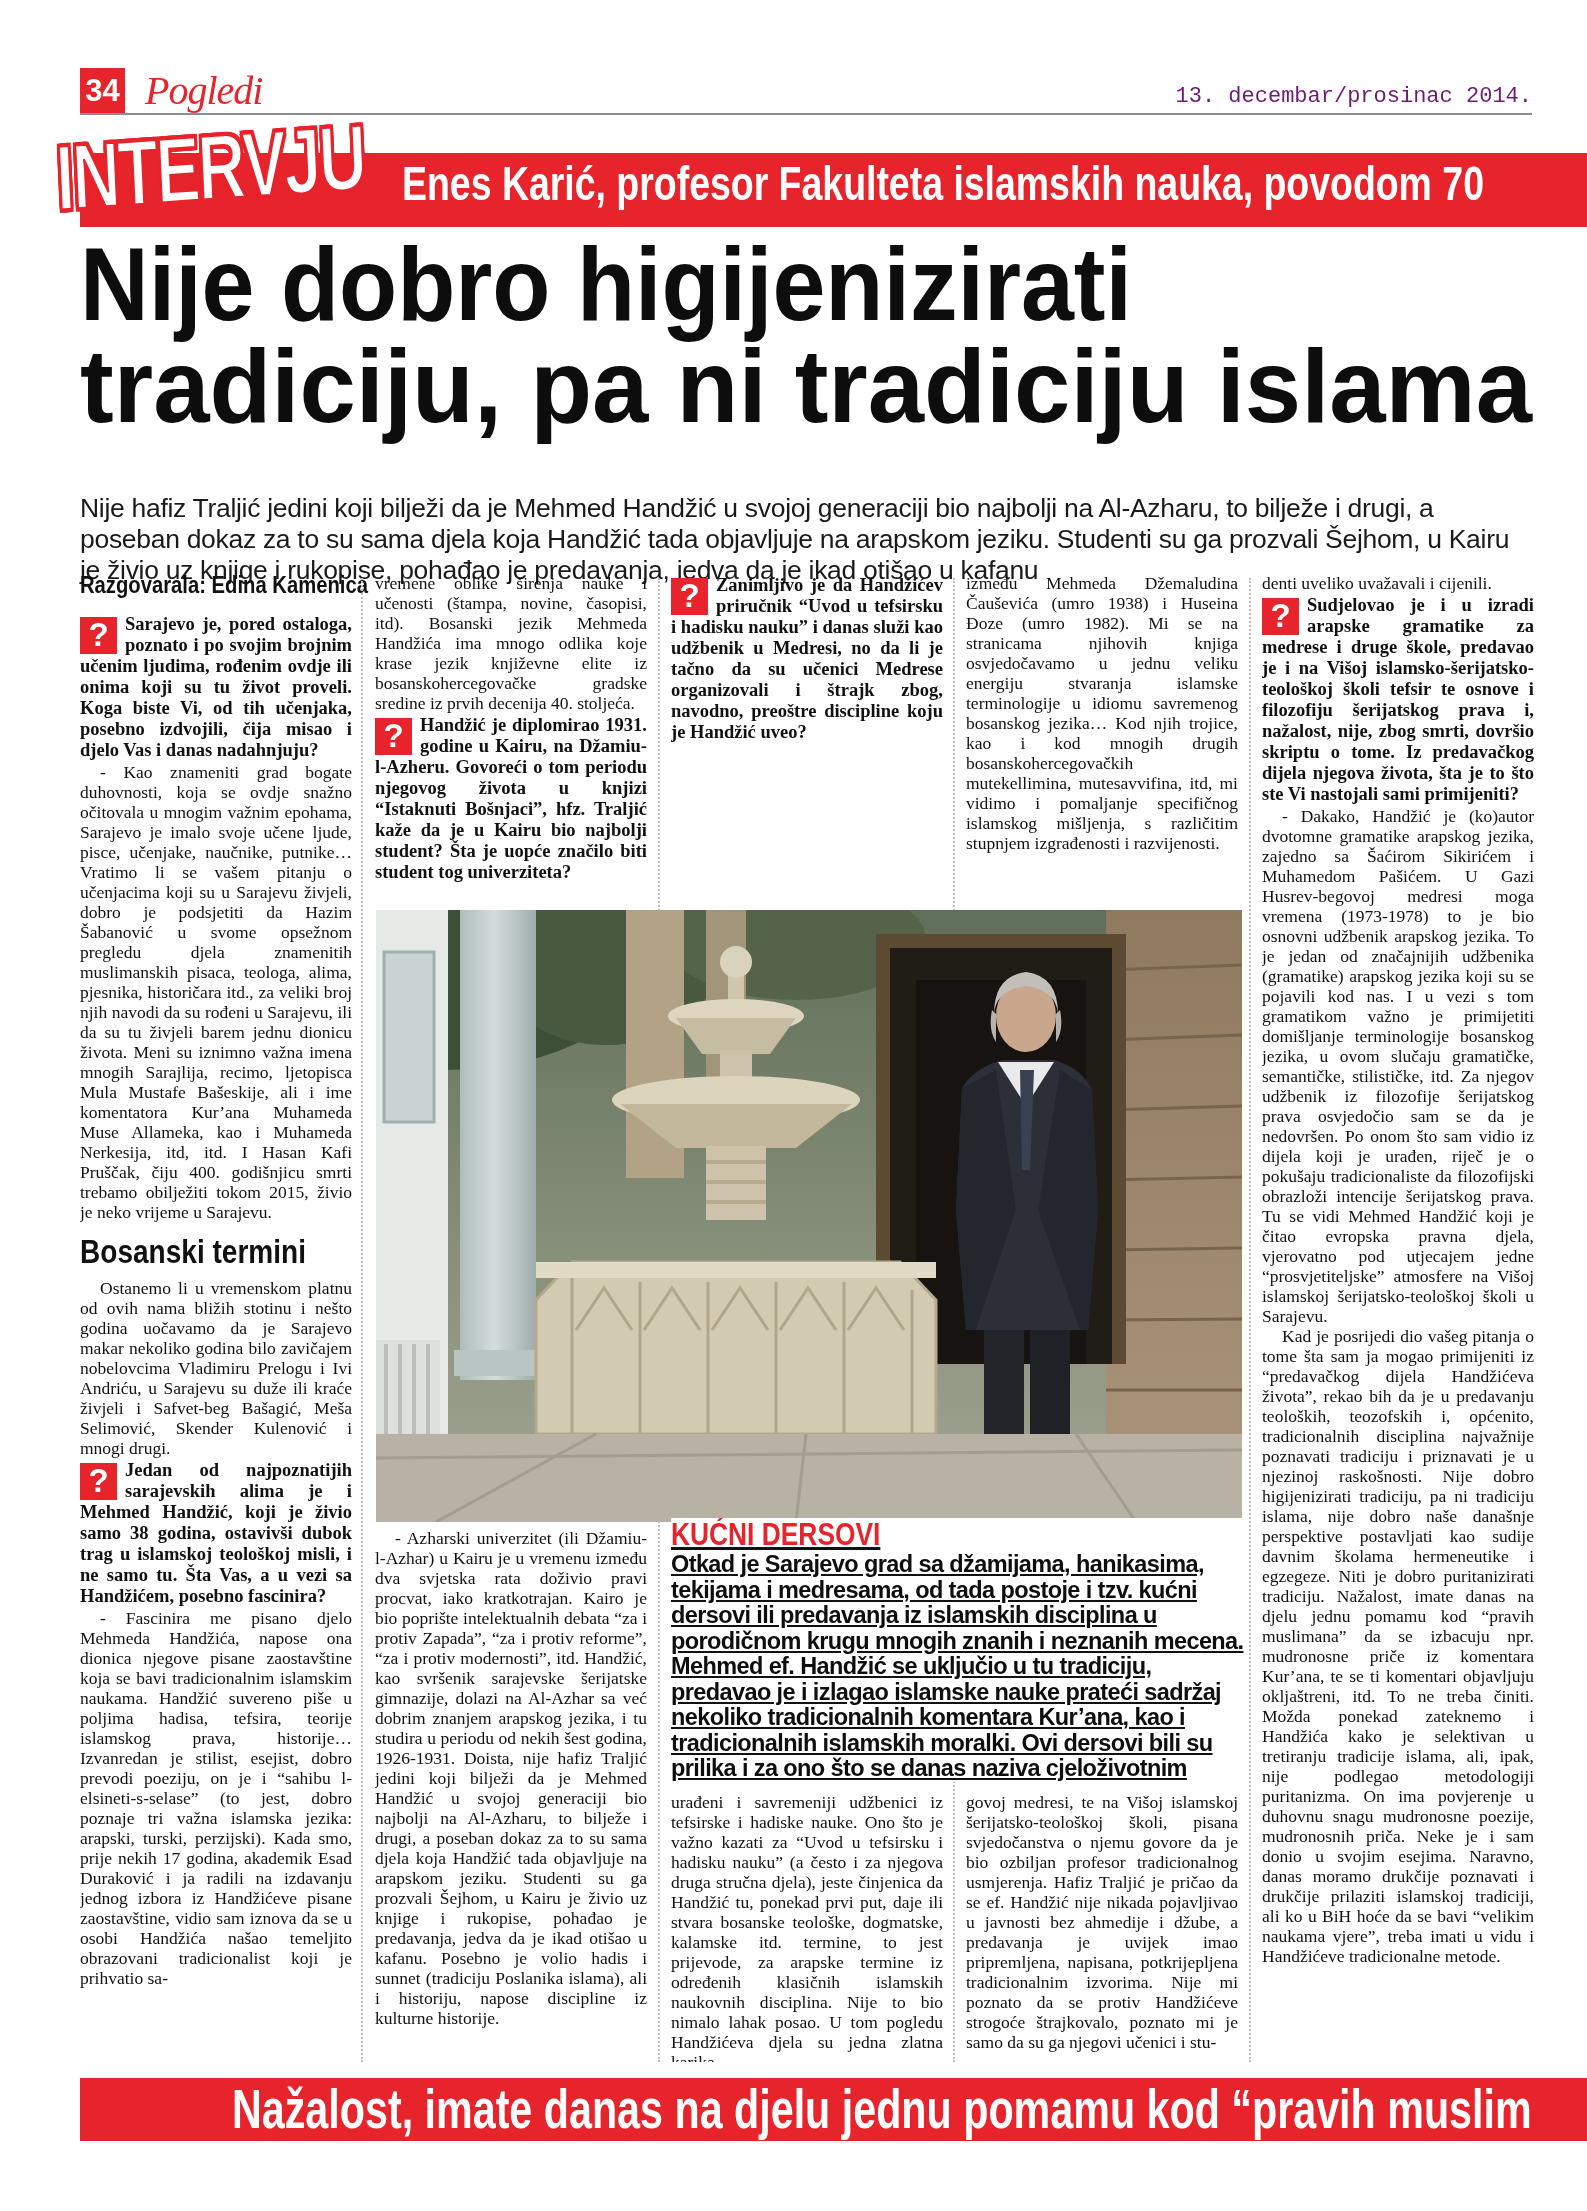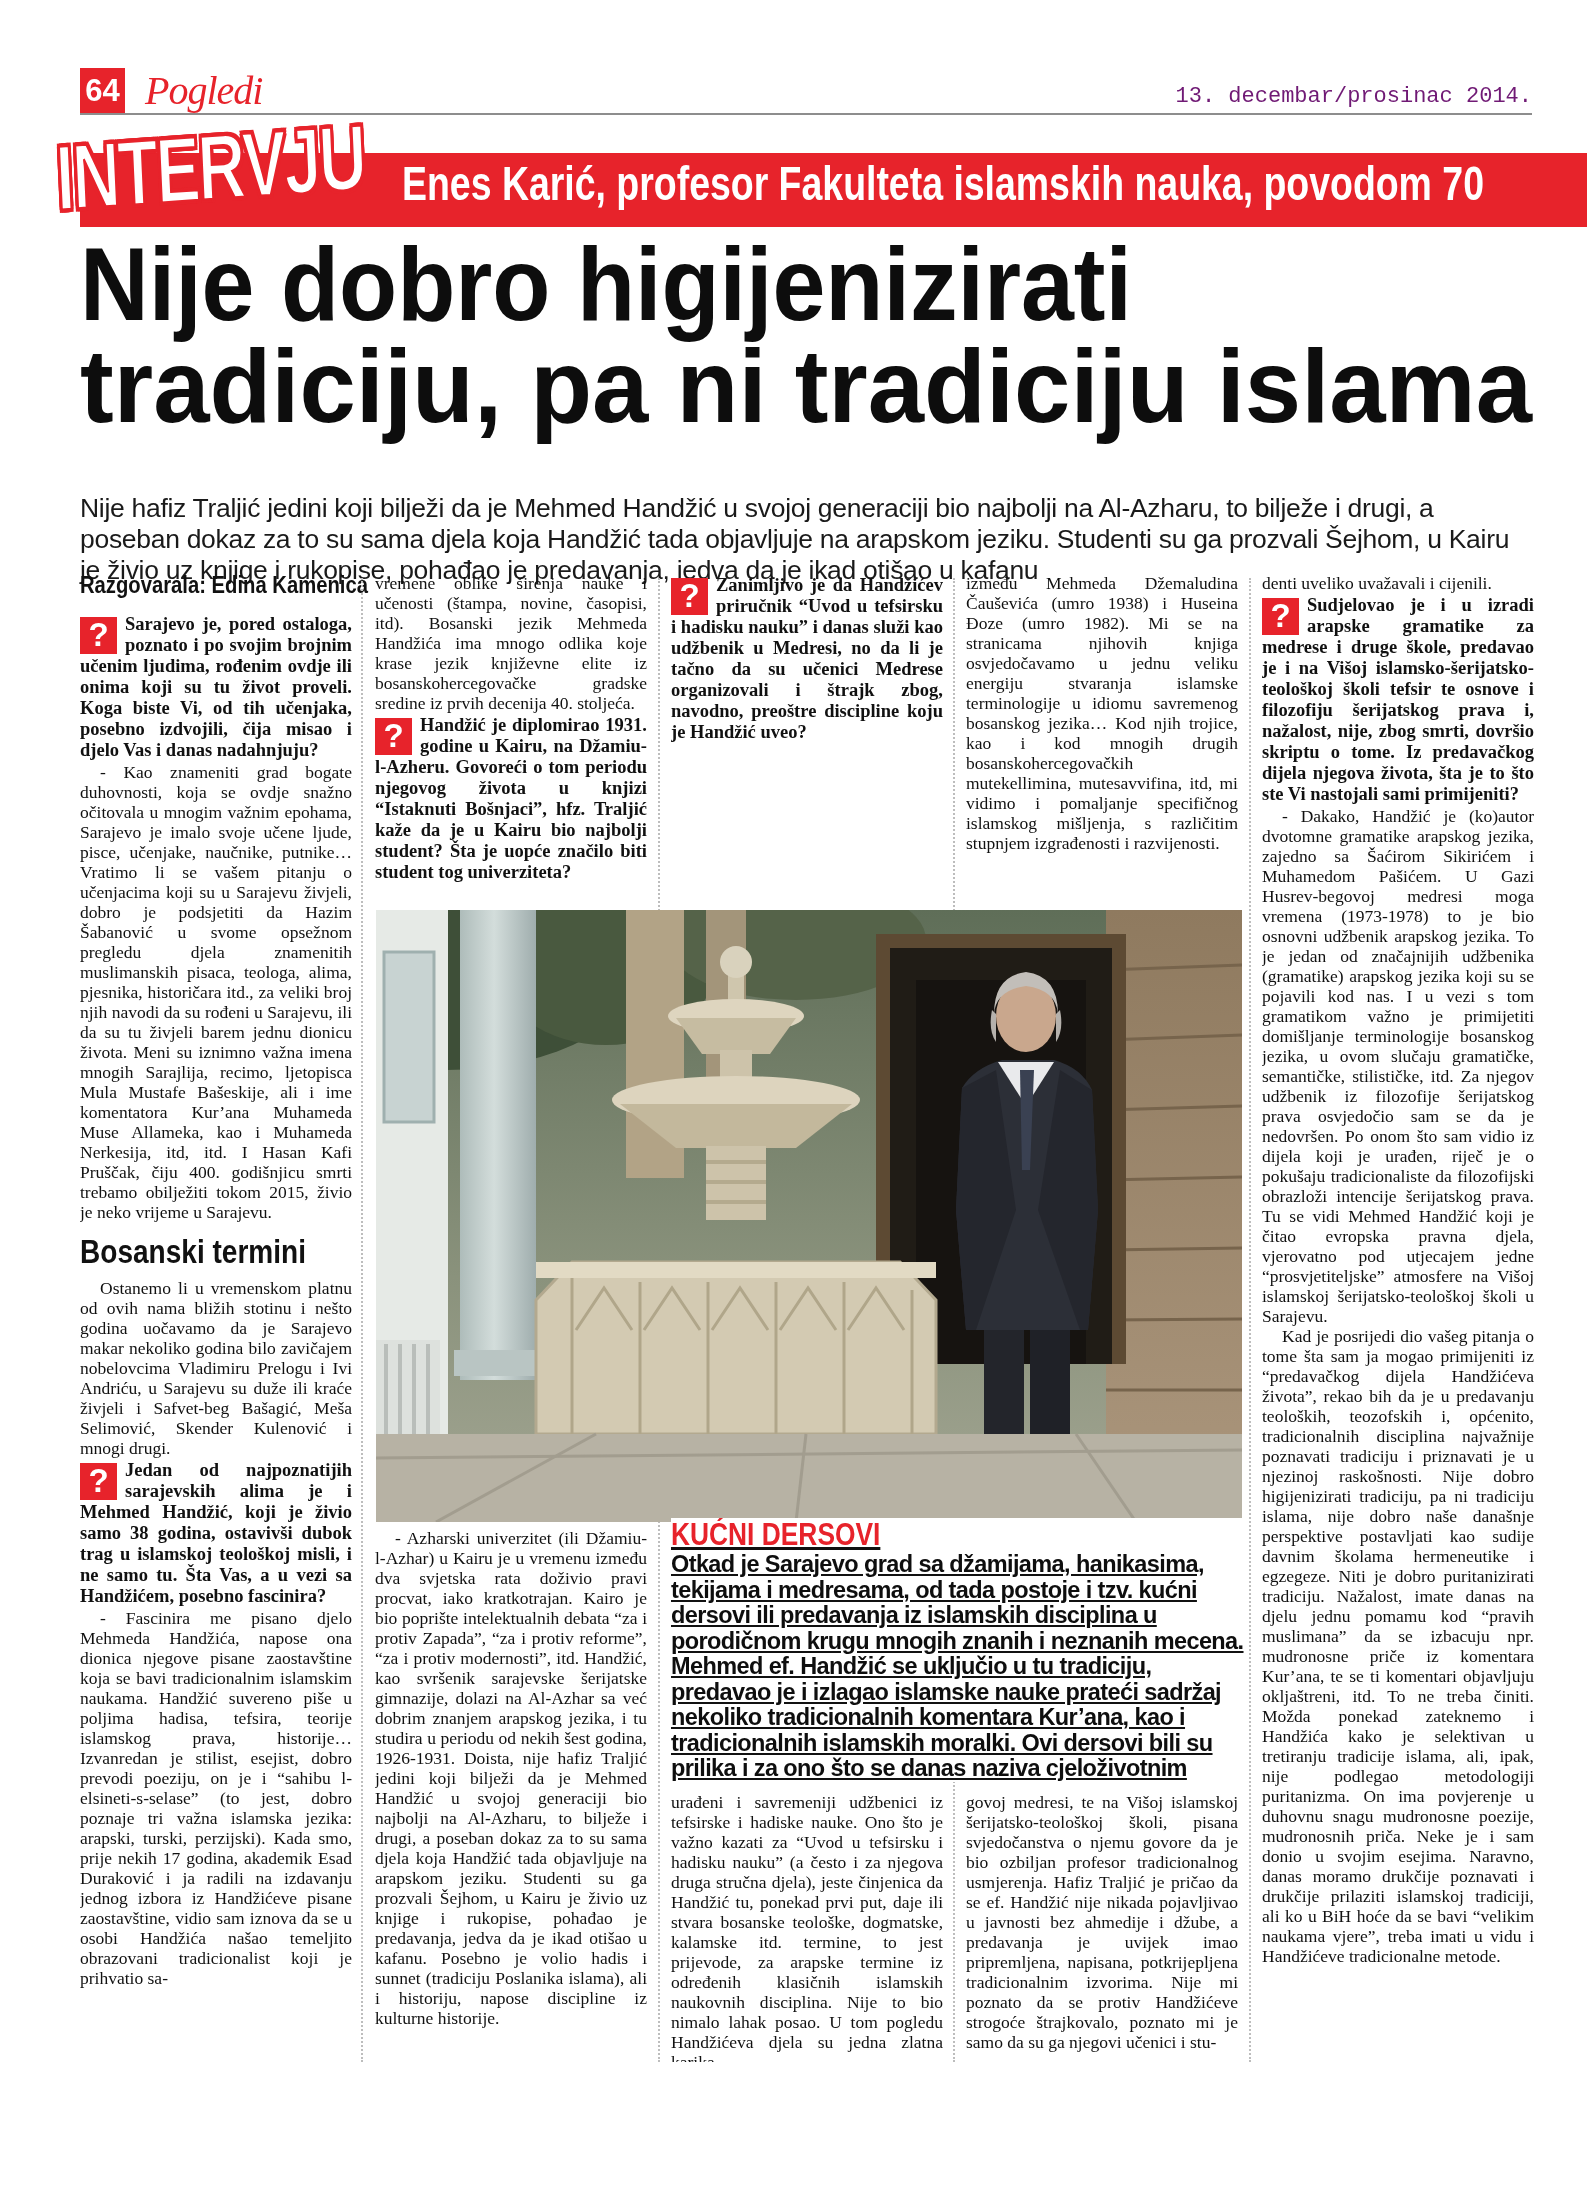--- a/index.html
+++ b/index.html
@@ -65,21 +65,21 @@
                   overflow:hidden; z-index:5; }
   .banner-text{ position:absolute; left:152px; top:0; color:#fff; white-space:nowrap;
                 font-family:"Liberation Sans",sans-serif; font-weight:bold; font-size:55px; line-height:62px;
                 transform:scaleX(.75); transform-origin:0 50%; }
 </style>
 </head>
 <body>
 
 <div class="page">
 
-  <div class="pagenum-box">64</div>
+  <div class="pagenum-box">34</div>
   <div class="section-title">Pogledi</div>
   <div class="page-date">13. decembar/prosinac 2014.</div>
   <div class="header-rule"></div>
 
   <div class="kicker-bar">
     <div class="kicker-text">Enes Karić, profesor Fakulteta islamskih nauka, povodom 70</div>
   </div>
   <div class="kicker-tag">INTERVJU</div>
 
   <svg class="headline-svg" width="1460" height="215">
@@ -236,14 +236,17 @@
         <line x1="760" y1="612" x2="700" y2="524" stroke="#a29d8f" stroke-width="3"></line>
       </g>
     </svg>
   </div>
 
   <div class="inset-box">
     <div class="inset-title">KUĆNI DERSOVI</div>
     <div class="inset-body">Otkad je Sarajevo grad sa džamijama, hanikasima, tekijama i medresama, od tada postoje i tzv. kućni dersovi ili predavanja iz islamskih disciplina u porodičnom krugu mnogih znanih i neznanih mecena. Mehmed ef. Handžić se uključio u tu tradiciju, predavao je i izlagao islamske nauke prateći sadržaj nekoliko tradicionalnih komentara Kur’ana, kao i tradicionalnih islamskih moralki. Ovi dersovi bili su prilika i za ono što se danas naziva cjeloživotnim obrazovanjem</div>
   </div>
 
+  <div class="bottom-banner">
+    <div class="banner-text">Nažalost, imate danas na djelu jednu pomamu kod “pravih muslim</div>
+  </div>
 
 </div>
 
 </body></html>

